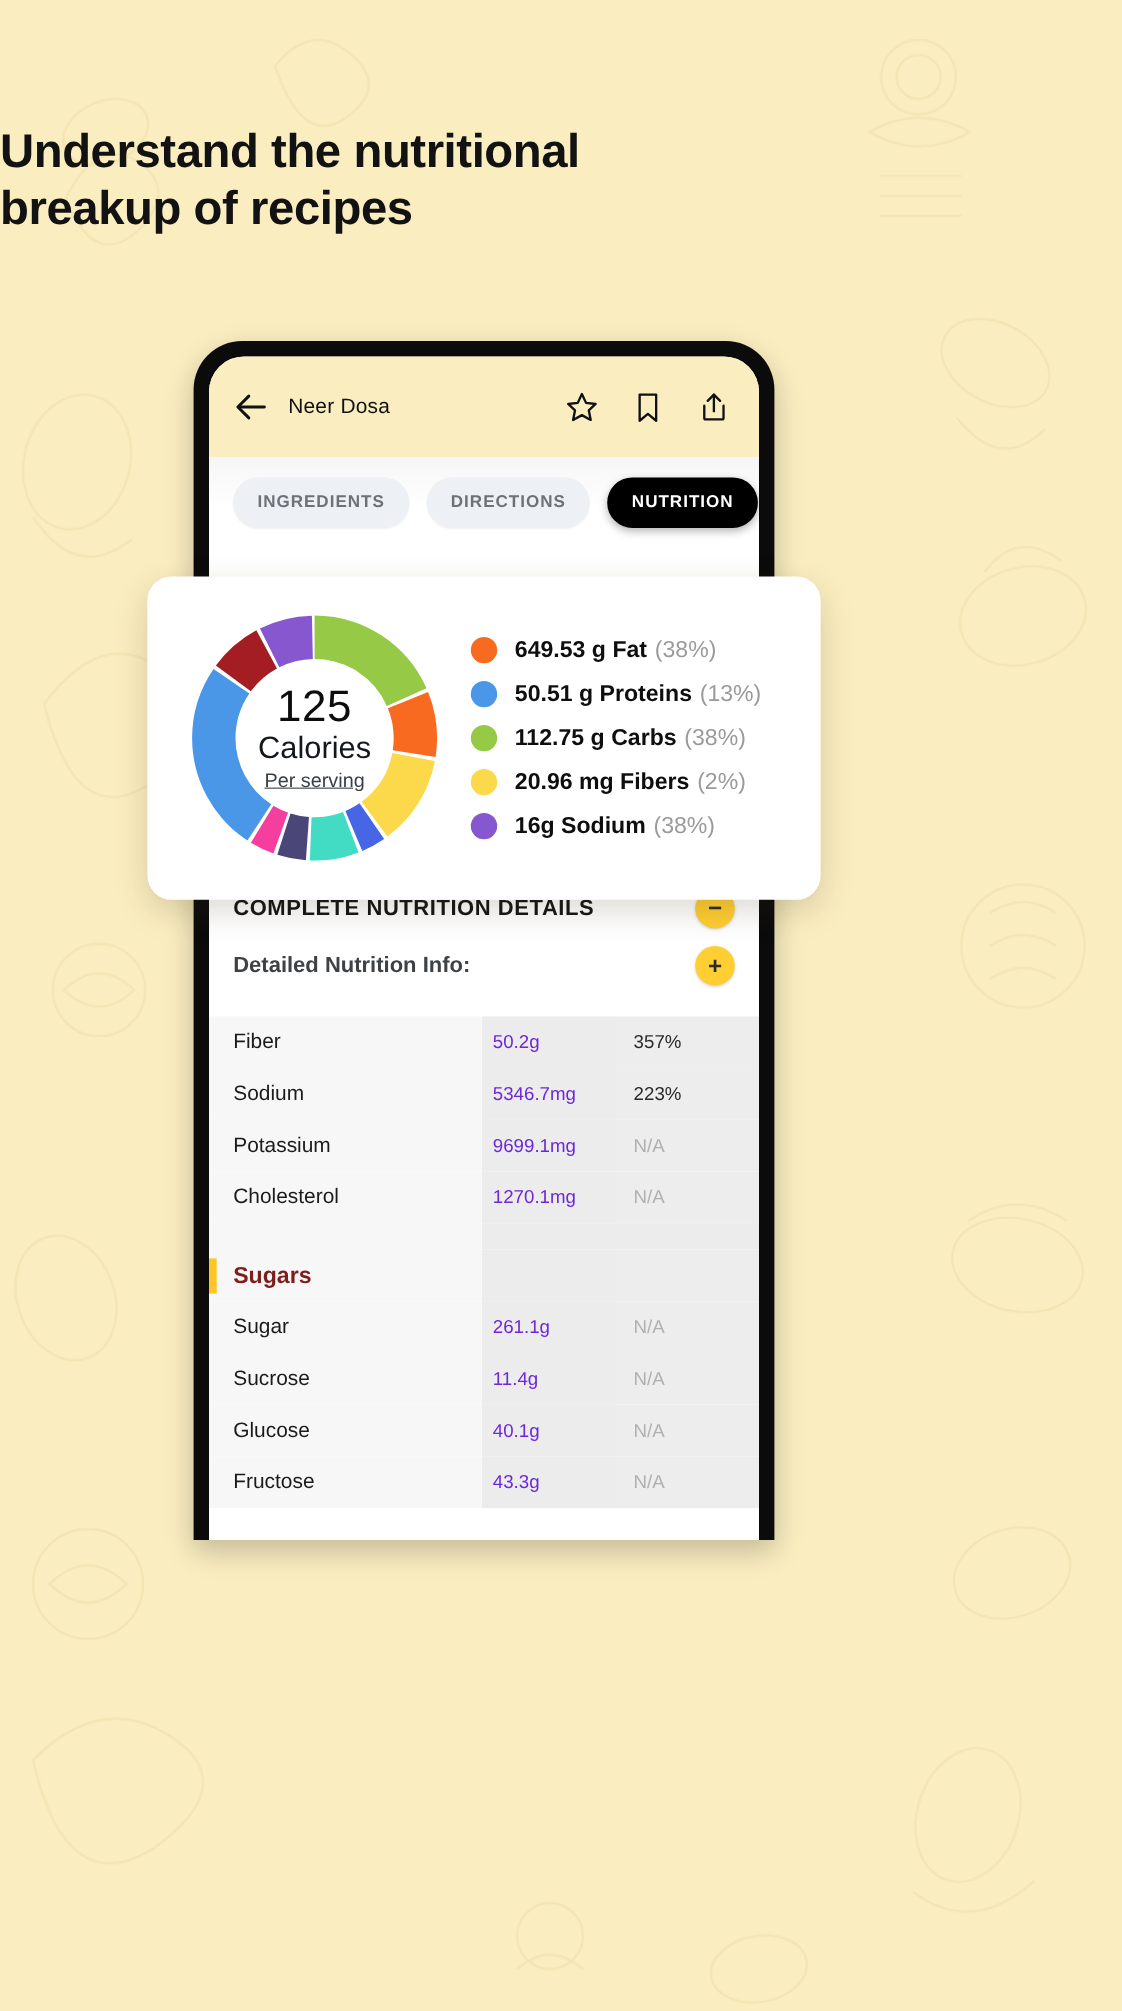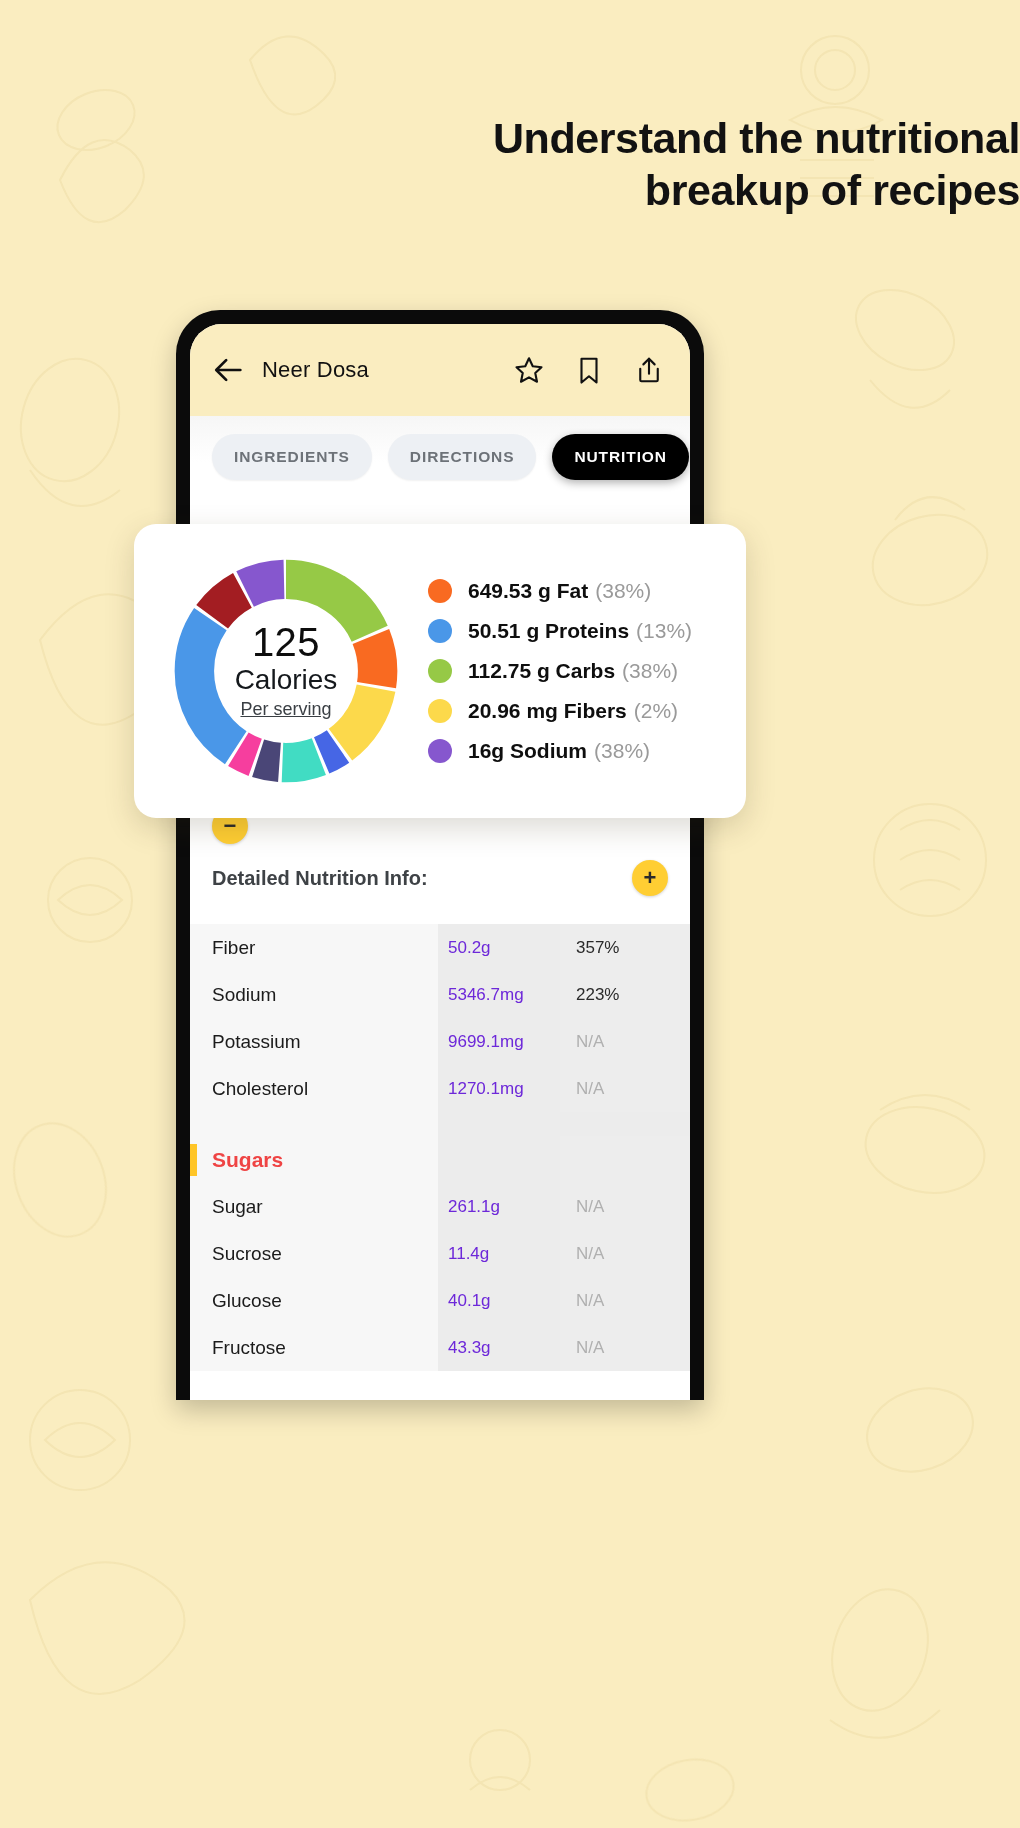--- a/index.html
+++ b/index.html
@@ -18,21 +18,21 @@
   #bg-doodles {
     position: absolute; inset: 0;
     opacity: 0.30;
     pointer-events: none;
   }
 
   
   #headline {
     position: absolute;
     top: 112px; left: 0; width: 1020px;
-    text-align: right;
+    text-align: left;
     font-size: 43px;
     font-weight: bold;
     line-height: 1.22;
     color: #121212;
     letter-spacing: -0.4px;
   }
   #headline .l2 { display: block; }
 
   
   #phone {
@@ -56,21 +56,21 @@
   #appbar {
     height: 92px;
     background: #FAEDC0;
     display: flex;
     align-items: center;
     padding: 0 26px 0 22px;
   }
   #back-arrow { width: 34px; height: 34px; flex: 0 0 auto; }
   #app-title {
     margin-left: 16px;
-    font-size: 22px;
+    font-size: 19px;
     font-weight: 500;
     color: #111;
     letter-spacing: 0.2px;
   }
   #appbar-actions {
     margin-left: auto;
     display: flex;
     align-items: center;
     gap: 30px;
   }
@@ -159,21 +159,21 @@
   .c-pct {
     flex: 1 1 auto;
     background: #ededed;
     height: 100%;
     display: flex; align-items: center;
     padding-left: 16px;
     font-size: 17px; color: #2a2a2a;
   }
   .c-pct.na { color: #b0b0b0; }
   .n-row.group .c-name {
-    font-size: 21px; font-weight: bold; color: #ef4444;
+    font-size: 21px; font-weight: bold; color: #7f1d1d;
   }
   .n-row.group .c-name::before {
     content: "";
     position: absolute;
     left: 0; top: 8px;
     width: 7px; height: 32px;
     background: #FFC527;
   }
   .n-row.spacer { height: 24px; }
   .n-row.spacer .c-name, .n-row.spacer .c-val, .n-row.spacer .c-pct { background: #f7f7f7; }
@@ -310,20 +310,21 @@
       <div id="tabs-wrap">
         <div class="tab inactive">INGREDIENTS</div>
         <div class="tab inactive">DIRECTIONS</div>
         <div class="tab active">NUTRITION</div>
       </div>
 
       <div style="height:286px;background:#fff;"></div>
 
       <div id="details-head">
         <div class="head-row">
+          <div id="complete-title">COMPLETE NUTRITION DETAILS</div>
           <button class="round-btn">−</button>
         </div>
         <div class="head-row">
           <div id="detailed-sub">Detailed Nutrition Info:</div>
           <button class="round-btn">+</button>
         </div>
       </div>
 
       <div id="nutri-table">
           <div class="n-row">

